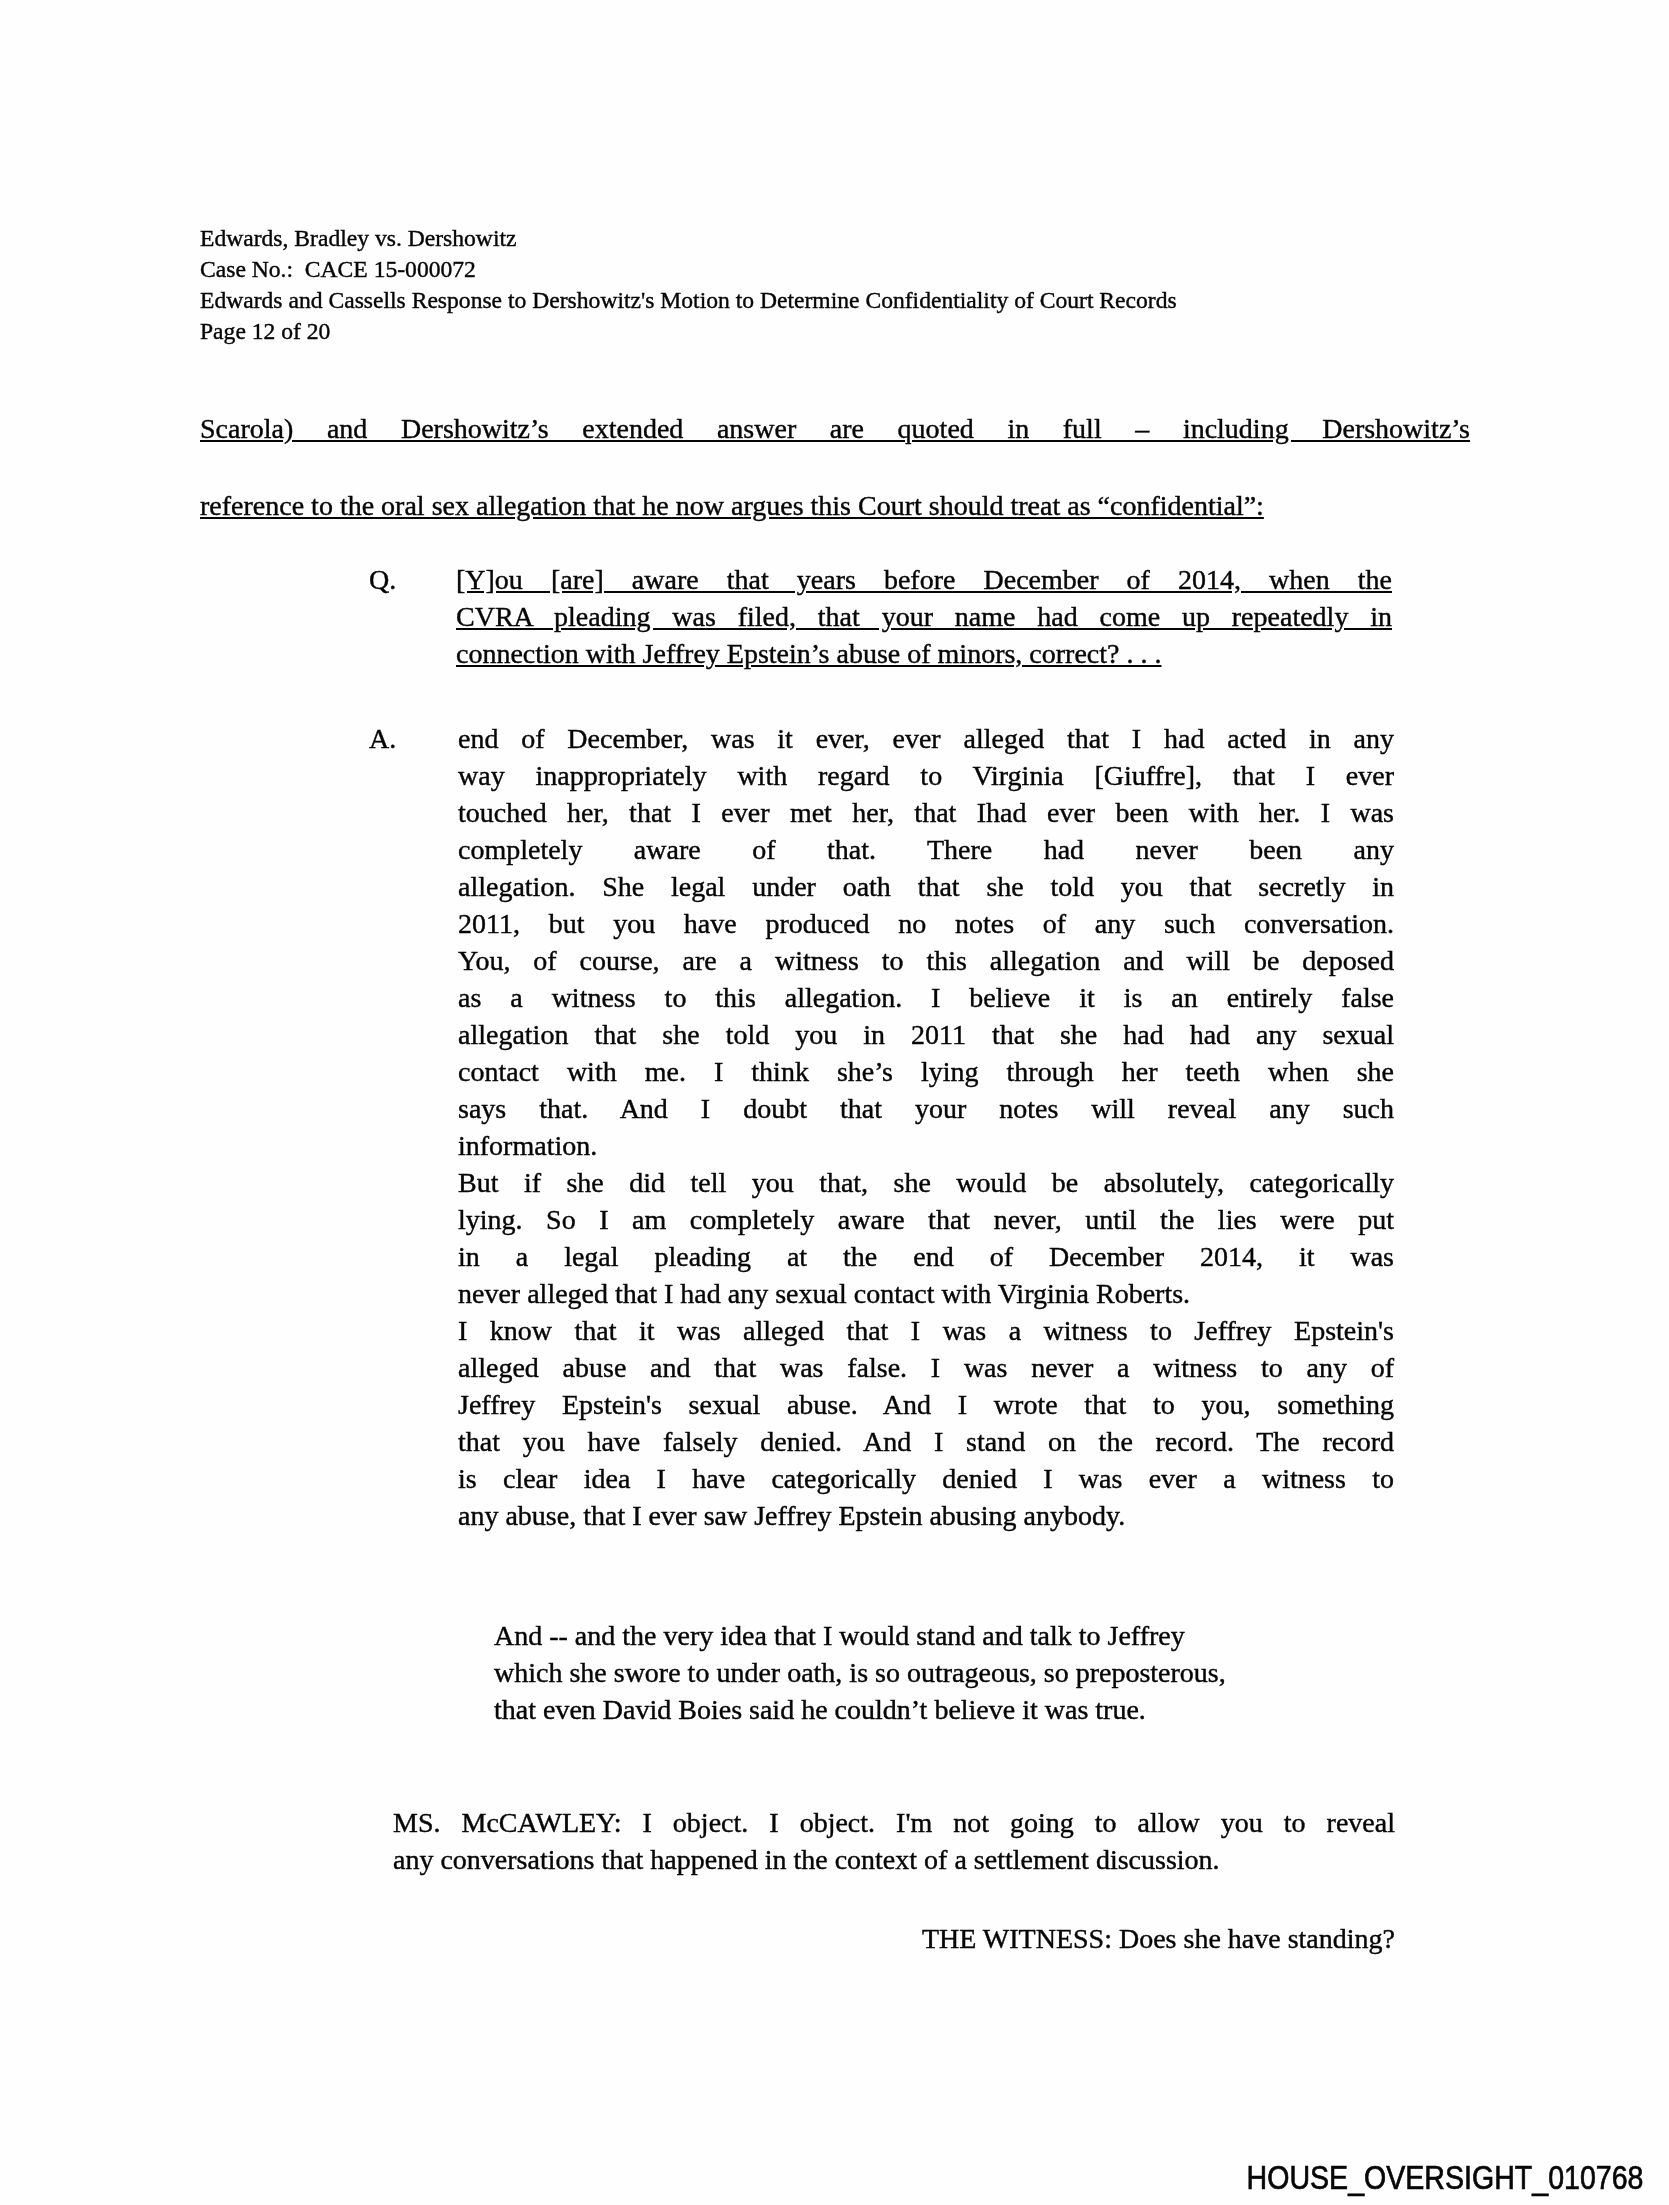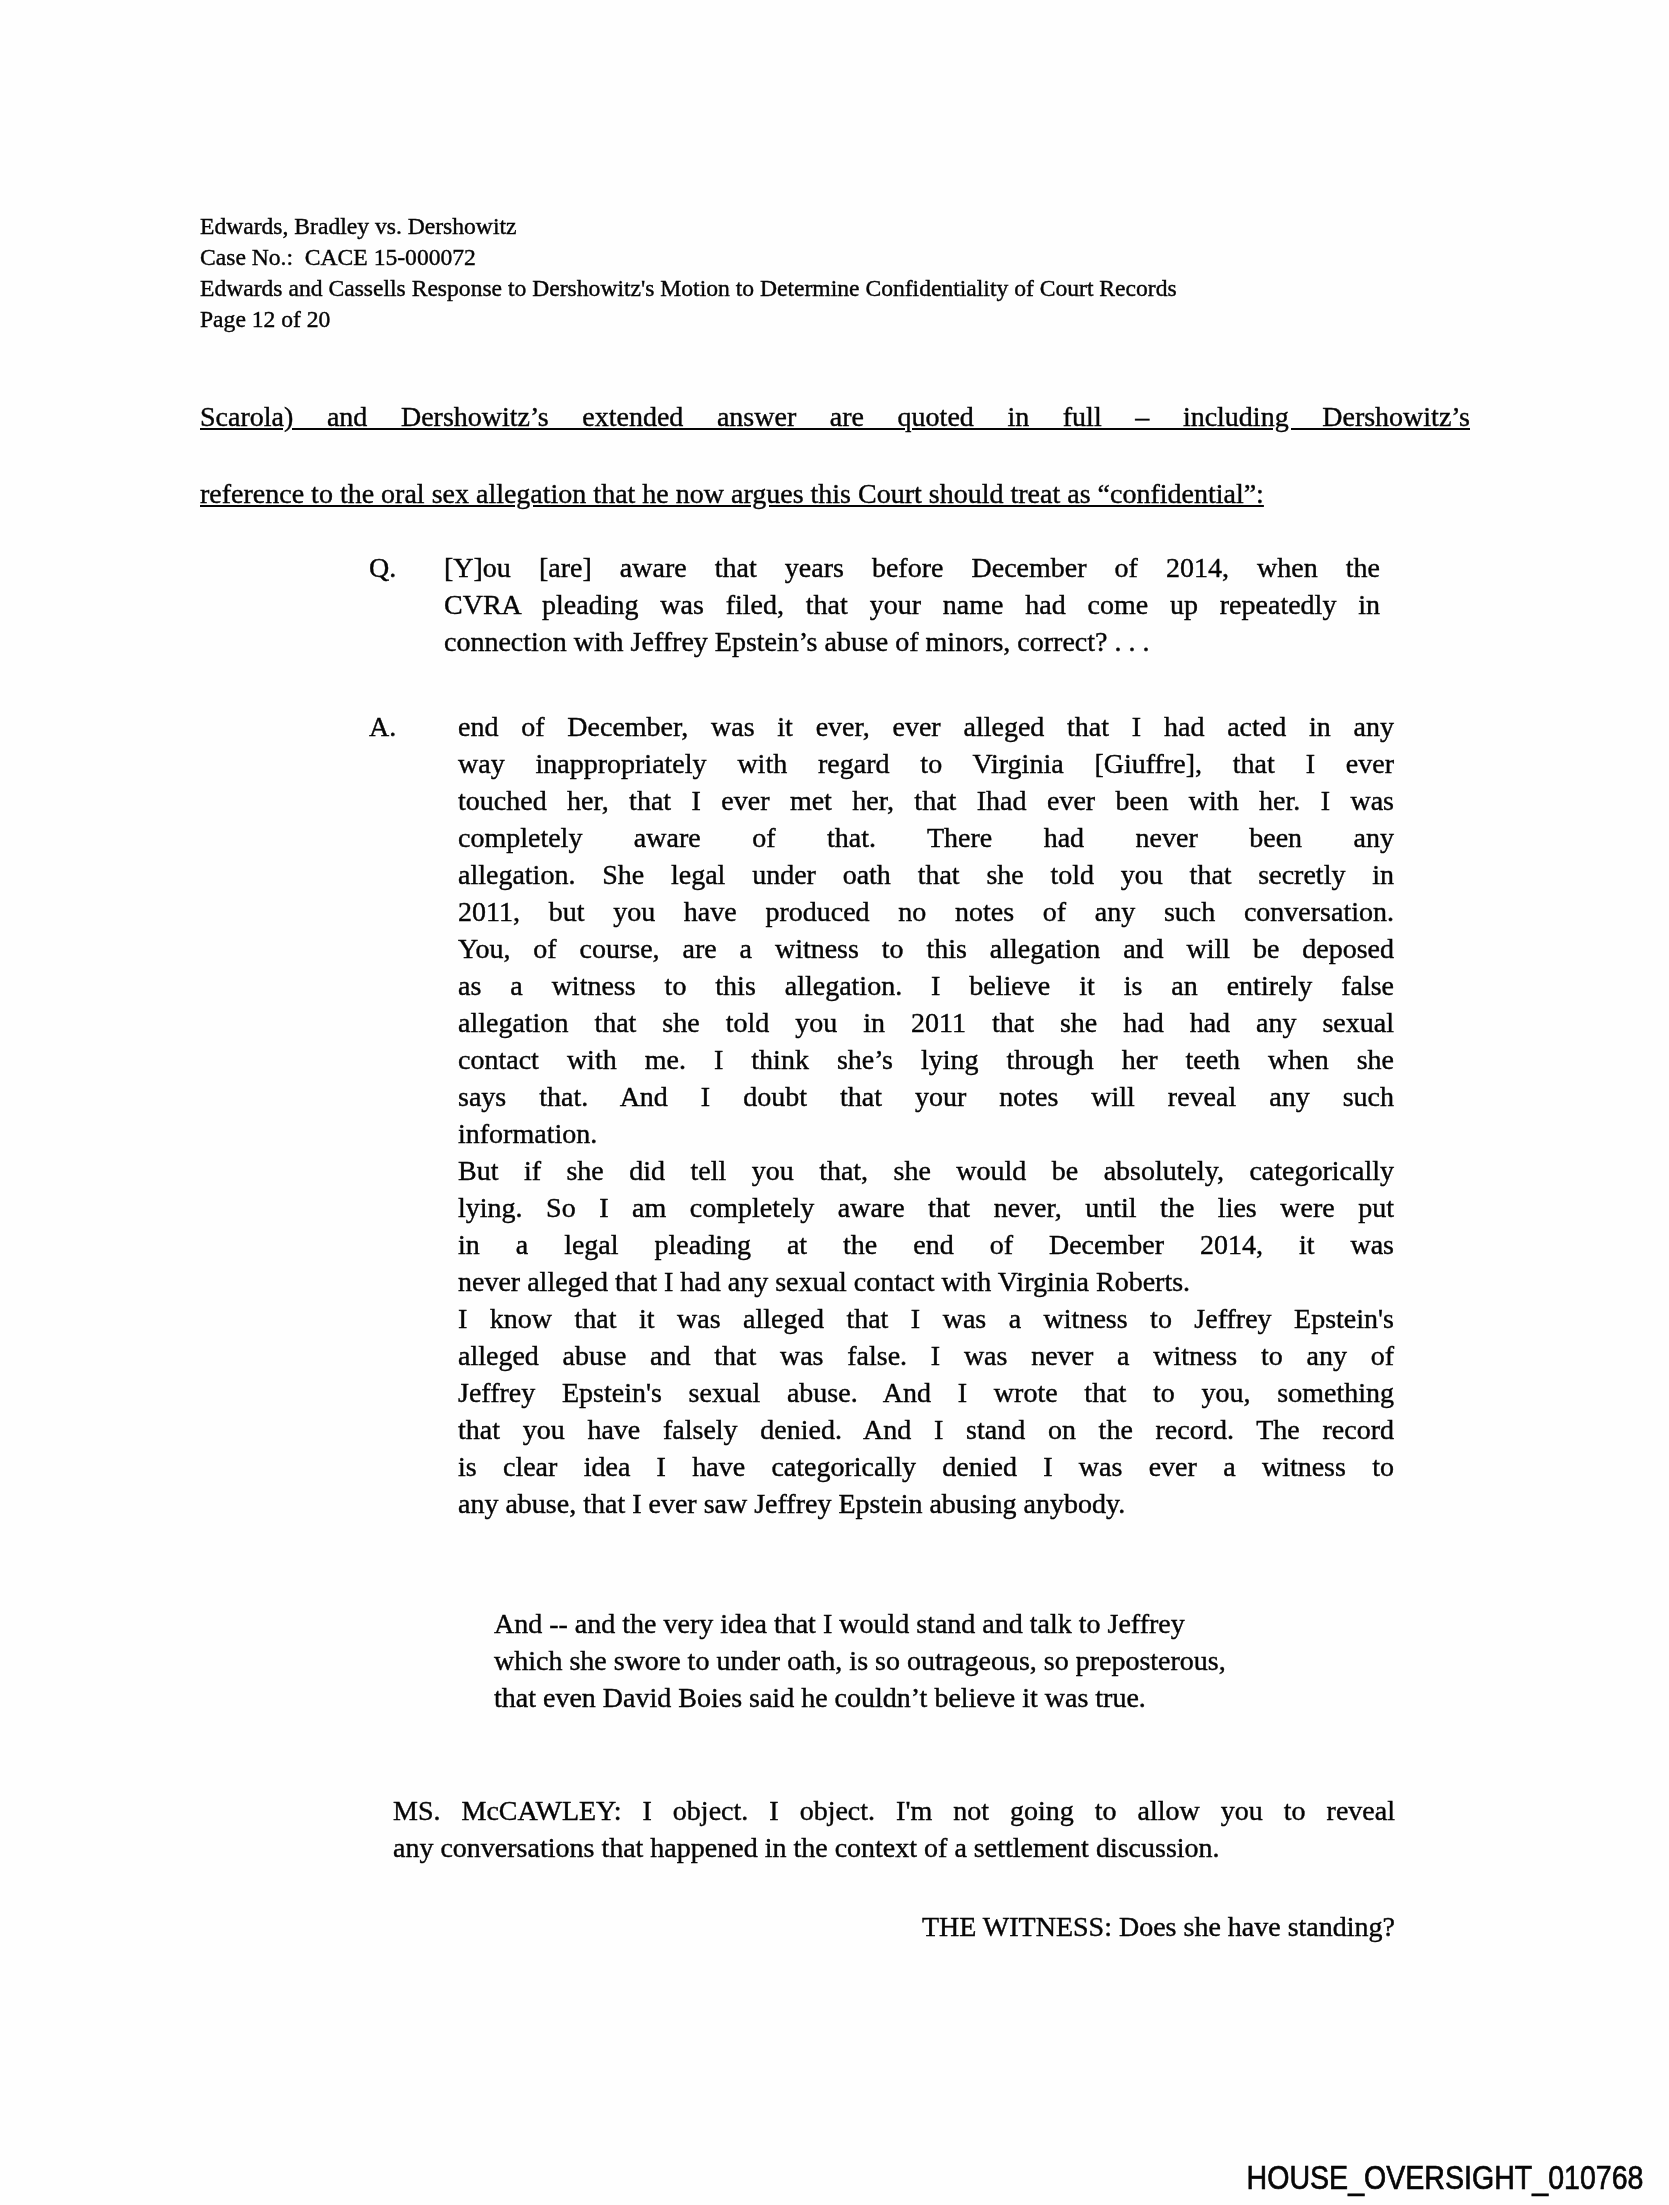--- a/index.html
+++ b/index.html
@@ -6,21 +6,21 @@
   .page {
     position: relative;
     width: 1669px;
     height: 2205px;
     background: #fefefe;
     color: #060606;
     font-family: "Liberation Serif", "DejaVu Serif", serif;
     -webkit-text-stroke: 0.4px #060606;
     overflow: hidden;
   }
-  .block { position: absolute; }
+  .block { position: absolute; margin-top: 12px; }
   .hline { font-size: 23.6px; line-height: 31px; white-space: nowrap; }
   .line  { font-size: 28px; line-height: 37px; }
   .para  { line-height: 77px; }
   .just  { text-align: justify; text-align-last: justify; text-justify: inter-word; }
   .label { font-size: 28px; line-height: 37px; }
   .italicq .line { white-space: nowrap; }
   .bates {
     position: absolute;
     font-family: "Liberation Sans", "DejaVu Sans", sans-serif;
     font-size: 34px;
@@ -43,21 +43,21 @@
       <div class="hline">Page 12 of 20</div>
     </div>
 
   <div class="block" style="left:200px; top:378px; width:1270px;text-decoration:underline;">
       <div class="line para just">Scarola) and Dershowitz’s extended answer are quoted in full – including Dershowitz’s</div>
       <div class="line para">reference to the oral sex allegation that he now argues this Court should treat as “confidential”:</div>
     </div>
 
   <div class="block label" style="left:369px; top:549px;">Q.</div>
 
-  <div class="block" style="left:444px; top:549px; width:936px;">
+  <div class="block" style="left:456px; top:549px; width:936px;text-decoration:underline;">
       <div class="line just">[Y]ou [are] aware that years before December of 2014, when the</div>
       <div class="line just">CVRA pleading was filed, that your name had come up repeatedly in</div>
       <div class="line">connection with Jeffrey Epstein’s abuse of minors, correct? . . .</div>
     </div>
 
   <div class="block label" style="left:369px; top:708px;">A.</div>
 
   <div class="block" style="left:458px; top:708px; width:936px;">
       <div class="line just">end of December, was it ever, ever alleged that I had acted in any</div>
       <div class="line just">way inappropriately with regard to Virginia [Giuffre], that I ever</div>

